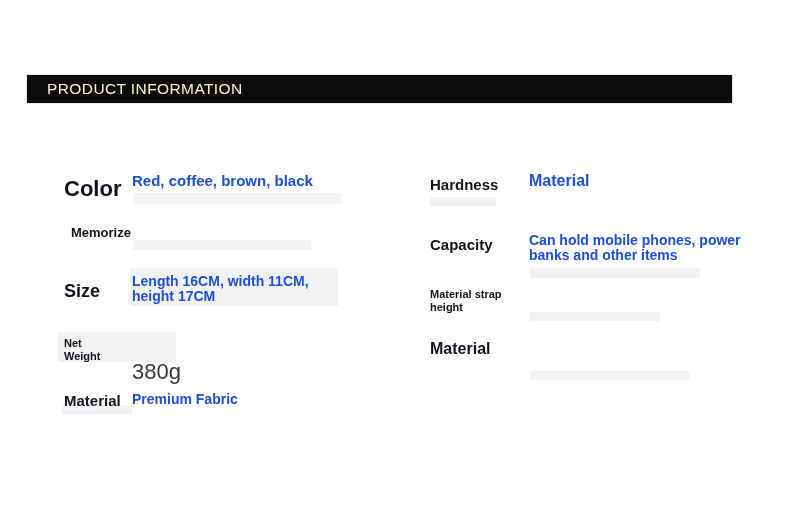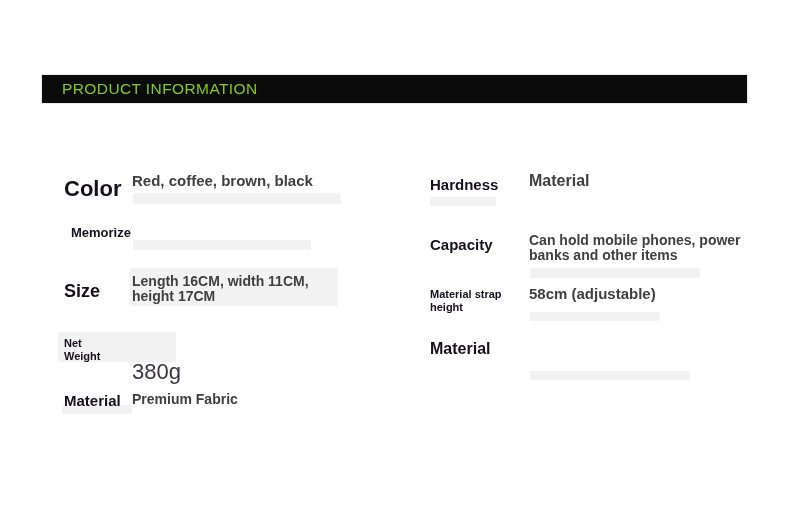--- a/index.html
+++ b/index.html
@@ -7,24 +7,24 @@
     position: relative;
     width: 790px;
     height: 519px;
     background: #ffffff;
     font-family: "Liberation Sans", sans-serif;
     overflow: hidden;
   }
   
   .header-bar {
     position: absolute;
-    left: 42px; top: 75px;
+    left: 27px; top: 75px;
     width: 705px; height: 28px;
     background: #0b0b0b;
-    color: #84cc16;
+    color: #fef9c3;
     display: flex;
     align-items: center;
     box-shadow: 0 0 0 1px #e8e8e8;
   }
   .header-bar .title {
     padding-left: 20px;
     font-size: 15.5px;
     font-weight: 400;
     letter-spacing: 0.4px;
   }
@@ -32,21 +32,21 @@
   .lbl {
     position: absolute;
     font-weight: bold;
     color: #16101a;
     z-index: 2;
     line-height: 1.15;
   }
   .val {
     position: absolute;
     font-weight: bold;
-    color: #404040;
+    color: #1d4ed8;
     z-index: 2;
   }
   
   .shade {
     position: absolute;
     background: #f3f2f3;
     z-index: 1;
   }
 
   
@@ -115,17 +115,16 @@
   <div class="lbl l-material-lbl">Material</div>
   <div class="val l-material-val">Premium Fabric</div>
 
   <div class="lbl r-hardness-lbl">Hardness</div>
   <div class="val r-hardness-val">Material</div>
 
   <div class="lbl r-capacity-lbl">Capacity</div>
   <div class="val r-capacity-val">Can hold mobile phones, power banks and other items</div>
 
   <div class="lbl r-strap-lbl">Material strap height</div>
-  <div class="val r-strap-val">58cm (adjustable)</div>
 
   <div class="lbl r-material-lbl">Material</div>
 
 </div>
 
 </body></html>

